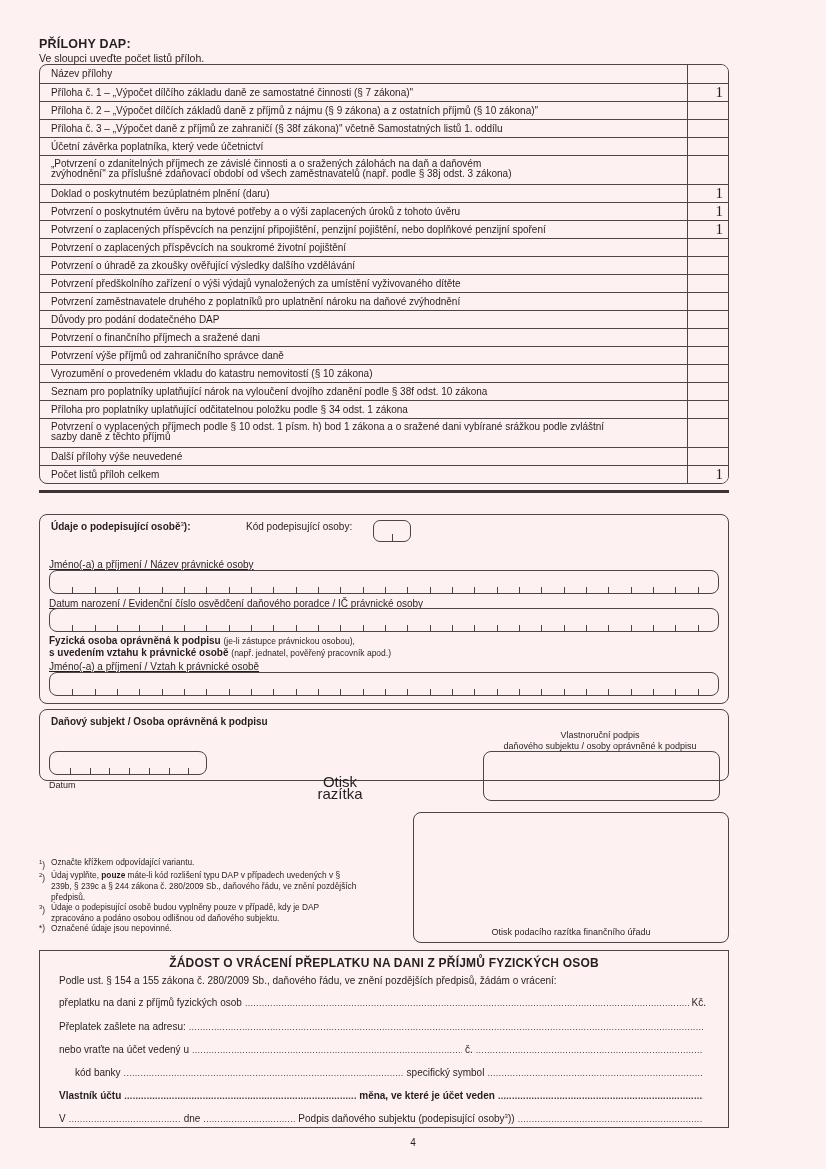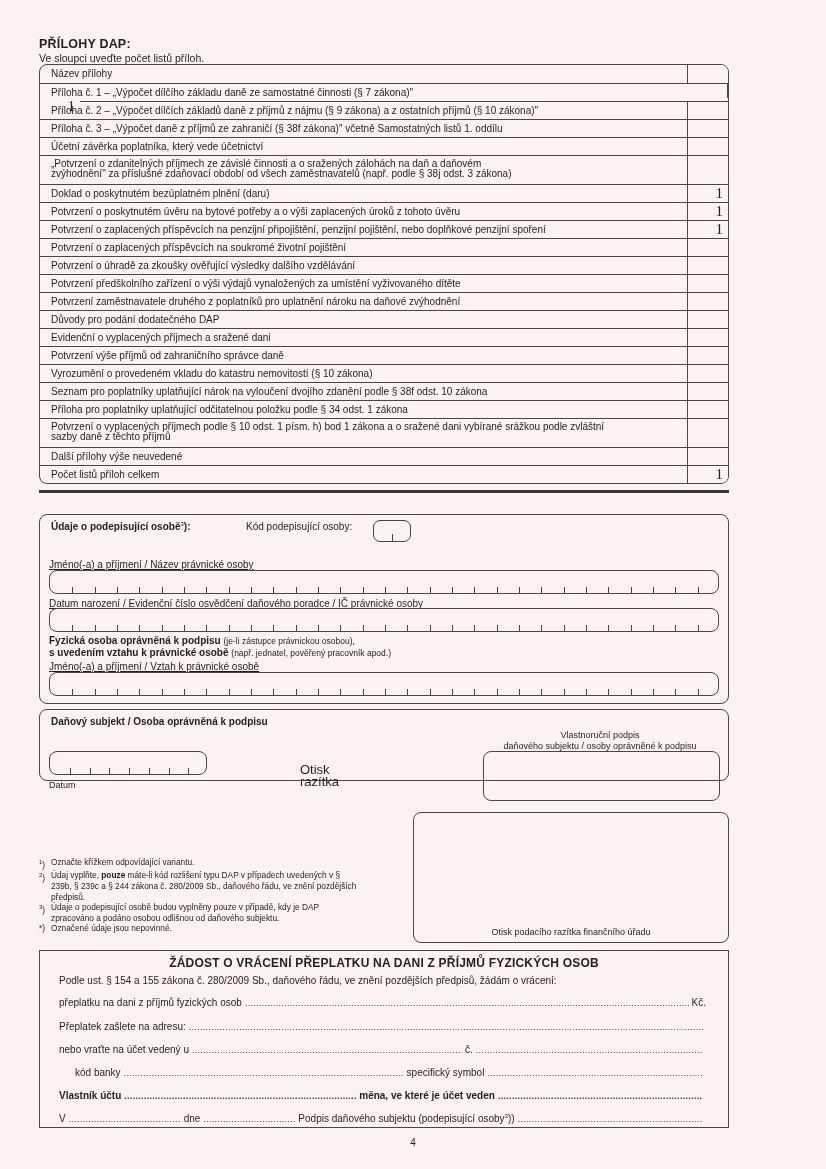--- a/index.html
+++ b/index.html
@@ -65,21 +65,21 @@
 
   .fo-line { font-size: 10px; }
   .fo-line b { font-weight: bold; }
   .fo-line small { font-size: 8.5px; }
 
   
   .subject { left: 39px; top: 709px; width: 690px; height: 72px; }
   .subject-title { left: 11px; top: 6px; font-size: 10px; font-weight: bold; }
   .datum-label { left: 9px; top: 28px; font-size: 9px; margin-top: 42px; }
   .datum-box { left: 9px; top: 41px; width: 158px; height: 24px; }
-  .stamp-label { left: 260px; top: 54px; width: 80px; font-size: 13px; line-height: 12px; }
+  .stamp-label { left: 260px; top: 66px; width: 80px; text-align: center; font-size: 15px; line-height: 12px; }
   .sig-label { left: 440px; top: 20px; width: 240px; text-align: center; font-size: 9px; line-height: 11px; }
   .sig-box { left: 443px; top: 41px; width: 237px; height: 50px; border: 1.3px solid #4a4546; border-radius: 8px; }
 
   
   .footnotes { left: 39px; top: 857px; width: 320px; font-size: 8.3px; line-height: 10.6px; }
   .fn { display: flex; }
   .fn-mark { width: 12px; flex: none; }
   .fn-mark sup { font-size: 6px; }
 
   .office-stamp { left: 413px; top: 812px; width: 316px; height: 131px; }
@@ -107,21 +107,21 @@
 
 <div class="abs att-title">PŘÍLOHY DAP:</div>
 <div class="abs att-sub">Ve sloupci uveďte počet listů příloh.</div>
 
 <div class="abs att-table">
   <div class="att-row">
     <div class="att-name">Název přílohy</div>
     <div class="att-count"></div>
   </div>
   <div id="att-rows">
-      <div class="att-row" style="border-top: 1px solid rgb(74, 69, 70); flex-direction: column;">
+      <div class="att-row" style="border-top: 1px solid rgb(74, 69, 70);">
         <div class="att-name">Příloha č. 1 – „Výpočet dílčího základu daně ze samostatné činnosti (§ 7 zákona)"</div>
         <div class="att-count">1</div>
       </div>
       <div class="att-row">
         <div class="att-name">Příloha č. 2 – „Výpočet dílčích základů daně z příjmů z nájmu (§ 9 zákona) a z ostatních příjmů (§ 10 zákona)"</div>
         <div class="att-count"></div>
       </div>
       <div class="att-row">
         <div class="att-name">Příloha č. 3 – „Výpočet daně z příjmů ze zahraničí (§ 38f zákona)" včetně Samostatných listů 1. oddílu</div>
         <div class="att-count"></div>
@@ -161,21 +161,21 @@
       </div>
       <div class="att-row">
         <div class="att-name">Potvrzení zaměstnavatele druhého z poplatníků pro uplatnění nároku na daňové zvýhodnění</div>
         <div class="att-count"></div>
       </div>
       <div class="att-row">
         <div class="att-name">Důvody pro podání dodatečného DAP</div>
         <div class="att-count"></div>
       </div>
       <div class="att-row">
-        <div class="att-name">Evidenční o vyplacených příjmech a sražené dani</div>
+        <div class="att-name">Potvrzení o finančního příjmech a sražené dani</div>
         <div class="att-count"></div>
       </div>
       <div class="att-row">
         <div class="att-name">Potvrzení výše příjmů od zahraničního správce daně</div>
         <div class="att-count"></div>
       </div>
       <div class="att-row">
         <div class="att-name">Vyrozumění o provedeném vkladu do katastru nemovitostí (§ 10 zákona)</div>
         <div class="att-count"></div>
       </div>

